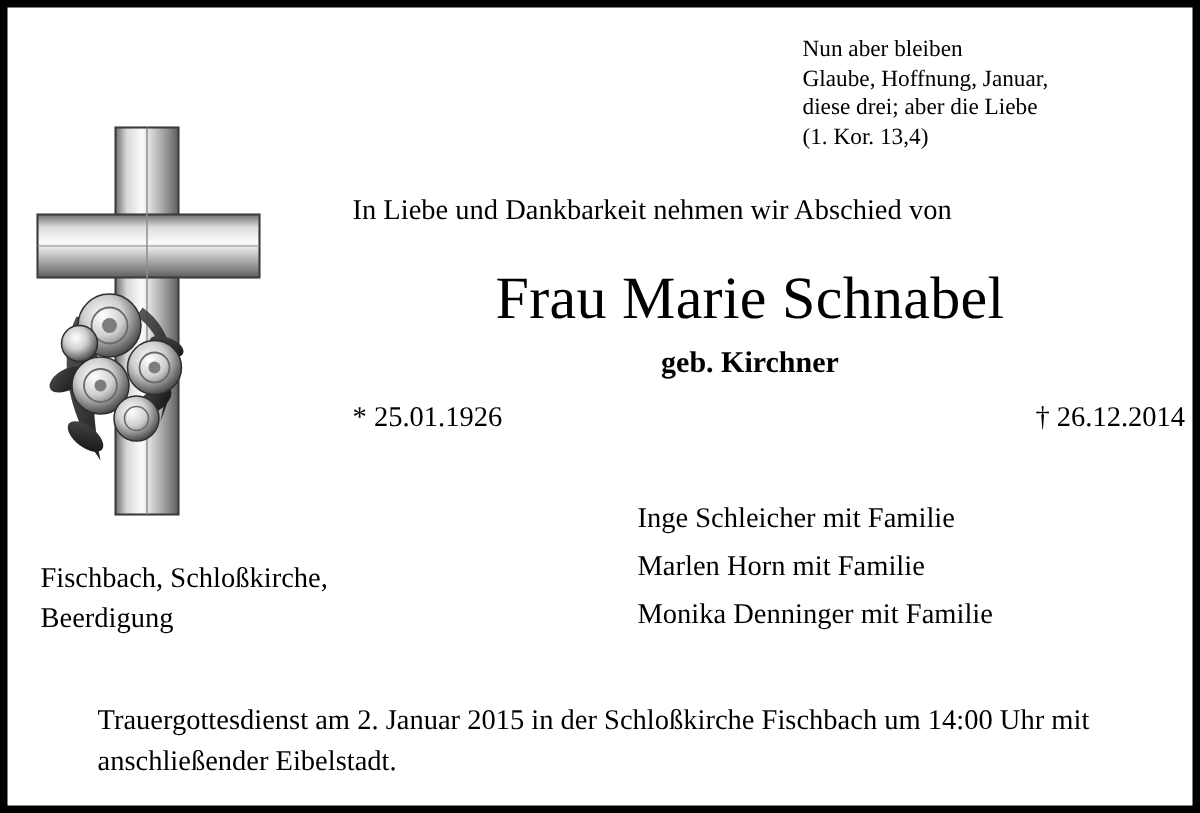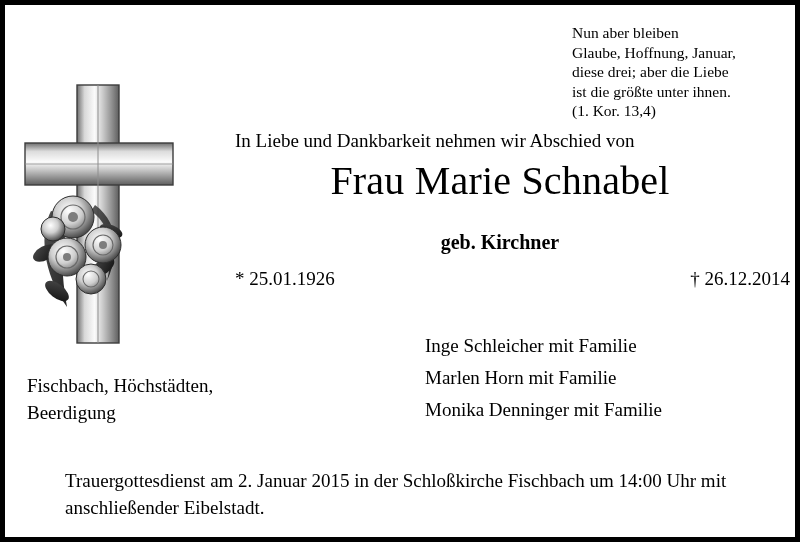--- a/index.html
+++ b/index.html
@@ -32,21 +32,21 @@
   
   .verse {
     position: absolute;
     top: 18px;
     left: 530px;
     width: 250px;
     font-size: 15.5px;
     line-height: 19.5px;
     color: #000;
   }
-  .verse div { white-space: nowrap; margin-left: 37px; }
+  .verse div { white-space: nowrap; }
 
   
   .cross-wrap {
     position: absolute;
     left: 12px;
     top: 78px;
     width: 200px;
     height: 270px;
   }
   .cross-svg { display: block; }
@@ -56,21 +56,21 @@
     position: absolute;
     top: 124px;
     left: 230px;
     width: 560px;
     text-align: left;
     font-size: 19px;
     line-height: 24px;
   }
   .name {
     position: absolute;
-    top: 152px;
+    top: 170px;
     left: 200px;
     width: 590px;
     text-align: center;
     font-size: 40px;
     line-height: 48px;
     letter-spacing: 0.2px;
   }
   .maiden {
     position: absolute;
     top: 224px;
@@ -136,21 +136,20 @@
 </head>
 <body>
 
 <div class="obituary">
   <div class="inner">
 
     <div class="verse">
       <div>Nun aber bleiben</div>
       <div>Glaube, Hoffnung, Januar,</div>
       <div>diese drei; aber die Liebe</div>
-      <div>ist die größte unter ihnen.</div>
       <div>(1. Kor. 13,4)</div>
     </div>
 
     <div class="cross-wrap">
       <svg class="cross-svg" width="200" height="270" viewBox="0 0 200 270" xmlns="http://www.w3.org/2000/svg">
         <defs>
           <linearGradient id="gv" x1="0" y1="0" x2="1" y2="0">
             <stop offset="0%" stop-color="#6f6f6f"></stop>
             <stop offset="18%" stop-color="#d8d8d8"></stop>
             <stop offset="42%" stop-color="#fbfbfb"></stop>
@@ -229,21 +228,21 @@
       <span class="died">† 26.12.2014</span>
     </div>
 
     <div class="survivors">
       <div>Inge Schleicher mit Familie</div>
       <div>Marlen Horn mit Familie</div>
       <div>Monika Denninger mit Familie</div>
     </div>
 
     <div class="places">
-      <div>Fischbach, Höchstädten,</div>
+      <div>Fischbach, Schloßkirche,</div>
       <div>Beerdigung</div>
     </div>
 
     <div class="service">
       <div>Trauergottesdienst am 2. Januar 2015 in der Schloßkirche Fischbach um 14:00 Uhr mit</div>
       <div>anschließender Eibelstadt.</div>
     </div>
 
   </div>
 </div>

